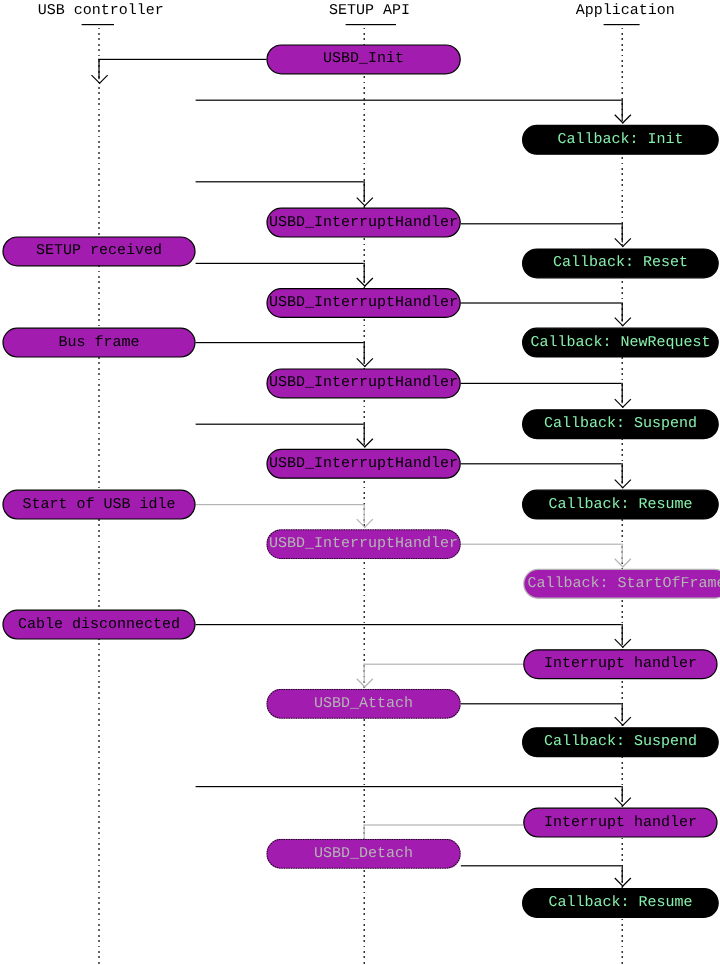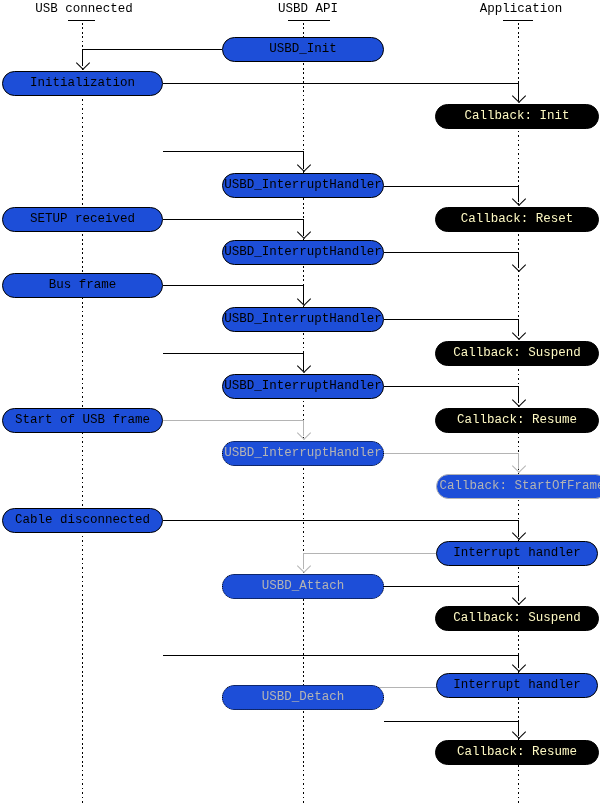--- a/index.html
+++ b/index.html
@@ -11,36 +11,36 @@
   .hdr{position:absolute;top:2px;transform:translateX(-50%);font-size:12.5px;color:#000;white-space:nowrap;}
   .hdr-u{position:absolute;top:20px;height:1px;background:#000;}
   .lifeline{position:absolute;width:1px;top:23px;height:781px;
     background:repeating-linear-gradient(to bottom,#000 0 1.5px,transparent 1.5px 4.5px);}
   .hl{position:absolute;height:1px;background:#000;}
   .vl{position:absolute;width:1px;background:#000;}
   .hl.g,.vl.g{background:#b4b4b4;}
   .ar{position:absolute;width:9px;height:9px;border-right:1.5px solid #000;border-bottom:1.5px solid #000;transform:rotate(45deg);}
   .ar.g{border-right-color:#b4b4b4;border-bottom-color:#b4b4b4;}
   .node{position:absolute;height:25px;line-height:23px;box-sizing:border-box;border:1px solid #000;
-    border-radius:12.5px;background:#1d4ed8;color:#000;font-size:12.5px;text-align:center;white-space:nowrap;overflow:hidden;}
+    border-radius:12.5px;background:#a21caf;color:#000;font-size:12.5px;text-align:center;white-space:nowrap;overflow:hidden;}
   .nl{left:2px;width:161px;}
   .nm{left:222px;width:162px;}
   .nr{left:435px;width:164px;}
   .nrw{left:436px;width:162px;}
-  .black{background:#000;color:#fef9c3;border-color:#000;}
+  .black{background:#000;color:#86efac;border-color:#000;}
   .ghost{border:1px dotted #000;color:#b4b4b4;}
   .grayline{left:436px;width:172px;border:1px solid #b4b4b4;color:#b4b4b4;}
 </style>
 </head>
 <body>
 
 <div class="stage">
 
-  <div class="hdr" style="left:84px">USB connected</div>
-  <div class="hdr" style="left:308px">USBD API</div>
+  <div class="hdr" style="left:84px">USB controller</div>
+  <div class="hdr" style="left:308px">SETUP API</div>
   <div class="hdr" style="left:521px">Application</div>
   <div class="hdr-u" style="left:68px;width:27px"></div>
   <div class="hdr-u" style="left:288px;width:42px"></div>
   <div class="hdr-u" style="left:503px;width:30px"></div>
 
   <div class="lifeline" style="left:82px"></div>
   <div class="lifeline" style="left:303px"></div>
   <div class="lifeline" style="left:518px"></div>
 
   <div class="hl" style="left:82px;top:49px;width:140px"></div>
@@ -109,35 +109,35 @@
 
   <div class="hl g" style="left:303px;top:687px;width:133px"></div>
   <div class="vl g" style="left:303px;top:687px;height:17px"></div>
   <div class="ar g" style="left:299px;top:696px"></div>
 
   <div class="hl" style="left:384px;top:721px;width:134px"></div>
   <div class="vl" style="left:518px;top:721px;height:14px"></div>
   <div class="ar" style="left:514px;top:727px"></div>
 
   <div class="node nm" style="top:37px">USBD_Init</div>
-  <div class="node nl" style="top:71px">Initialization</div>
   <div class="node nr black" style="top:104px">Callback: Init</div>
   <div class="node nm" style="top:173px">USBD_InterruptHandler</div>
-  <div class="node nl" style="top:207px">SETUP received</div>
+  <div class="node nl" style="top:197px">SETUP received</div>
   <div class="node nr black" style="top:207px">Callback: Reset</div>
   <div class="node nm" style="top:240px">USBD_InterruptHandler</div>
   <div class="node nl" style="top:273px">Bus frame</div>
+  <div class="node nr black" style="top:273px">Callback: NewRequest</div>
   <div class="node nm" style="top:307px">USBD_InterruptHandler</div>
   <div class="node nr black" style="top:341px">Callback: Suspend</div>
   <div class="node nm" style="top:374px">USBD_InterruptHandler</div>
-  <div class="node nl" style="top:408px">Start of USB frame</div>
+  <div class="node nl" style="top:408px">Start of USB idle</div>
   <div class="node nr black" style="top:408px">Callback: Resume</div>
   <div class="node nm ghost" style="top:441px">USBD_InterruptHandler</div>
   <div class="node grayline" style="top:474px">Callback: StartOfFrame</div>
   <div class="node nl" style="top:508px">Cable disconnected</div>
   <div class="node nrw" style="top:541px">Interrupt handler</div>
   <div class="node nm ghost" style="top:574px">USBD_Attach</div>
   <div class="node nr black" style="top:606px">Callback: Suspend</div>
   <div class="node nrw" style="top:673px">Interrupt handler</div>
-  <div class="node nm ghost" style="top:685px">USBD_Detach</div>
+  <div class="node nm ghost" style="top:699px">USBD_Detach</div>
   <div class="node nr black" style="top:740px">Callback: Resume</div>
 
 </div>
 
 </body></html>

